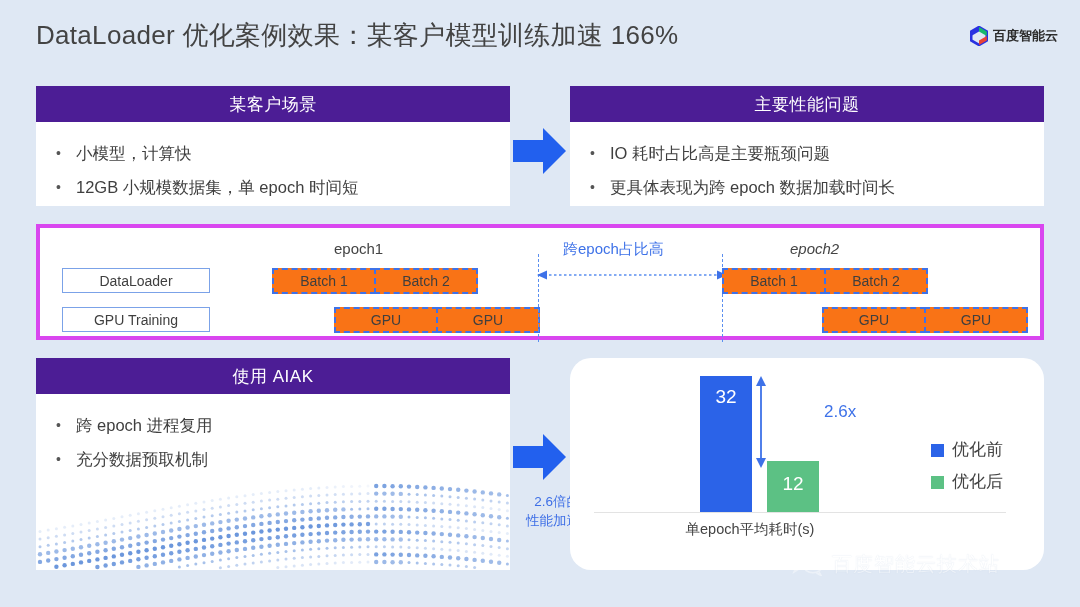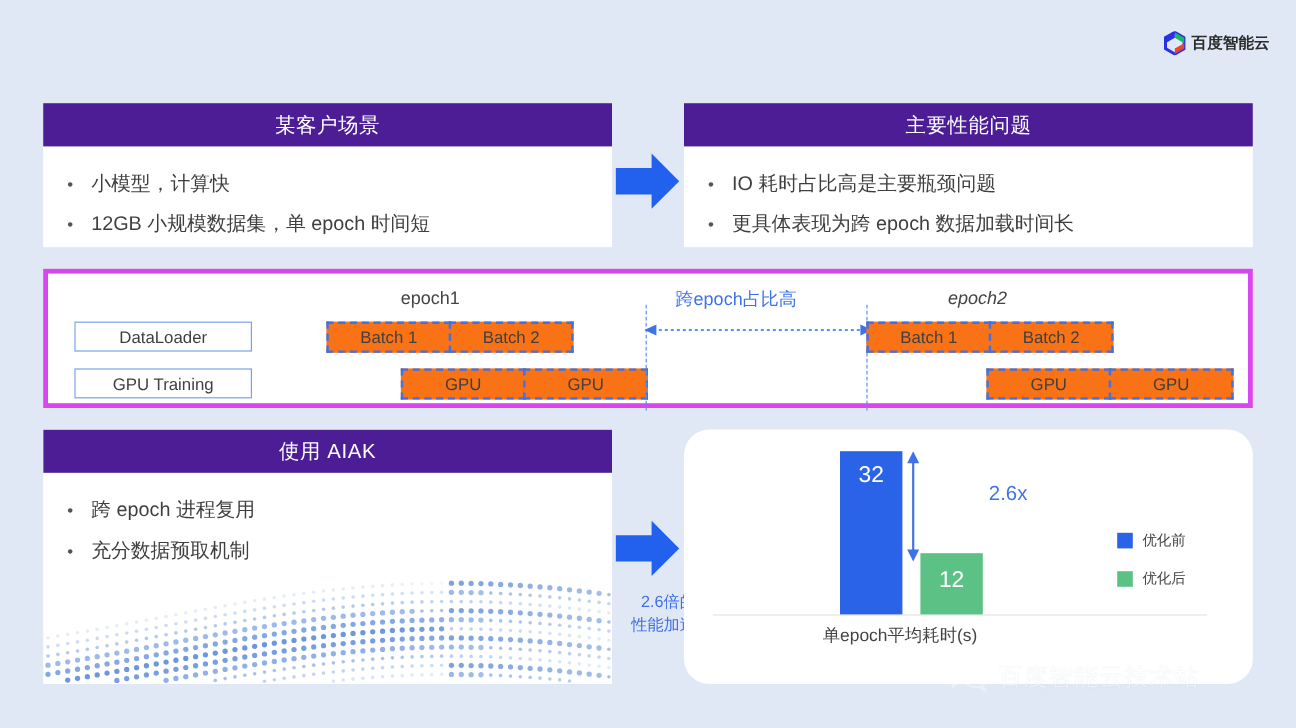--- a/index.html
+++ b/index.html
@@ -194,21 +194,21 @@
   }
   .legend {
     position: absolute;
     left: 345px;
     top: 76px;
   }
   .legend-row {
     display: flex;
     align-items: center;
     gap: 8px;
-    font-size: 12px;
+    font-size: 17px;
     color: #434343;
     line-height: 32px;
     padding-left: 16px;
   }
   .legend-swatch {
     width: 13px;
     height: 13px;
     flex: 0 0 13px;
   }
 
@@ -238,20 +238,21 @@
     letter-spacing: 1px;
     text-shadow: 0 0 1px #9fb6d4;
     white-space: nowrap;
   }
 </style>
 </head>
 <body>
 
 <div class="slide">
 
+  <div class="header-title">DataLoader 优化案例效果：某客户模型训练加速 166%</div>
 
   <div class="brand-logo">
     <span>
       <svg class="arrow-svg" width="18" height="20" viewBox="0 0 18 20">
         <path d="M9 1 L16.8 5.5 L16.8 14.5 L9 19 L1.2 14.5 L1.2 5.5 Z" fill="none" stroke="#2932e1" stroke-width="2.6"></path>
         <path d="M9 1 L16.8 5.5 L16.8 10 L9 5.5 Z" fill="#19b96b"></path>
         <path d="M16.8 10 L16.8 14.5 L9 19 L9 14.5 Z" fill="#e94335"></path>
         <path d="M1.2 5.5 L9 1 L9 5.5 L1.2 10 Z" fill="#2932e1"></path>
       </svg>
     </span>

